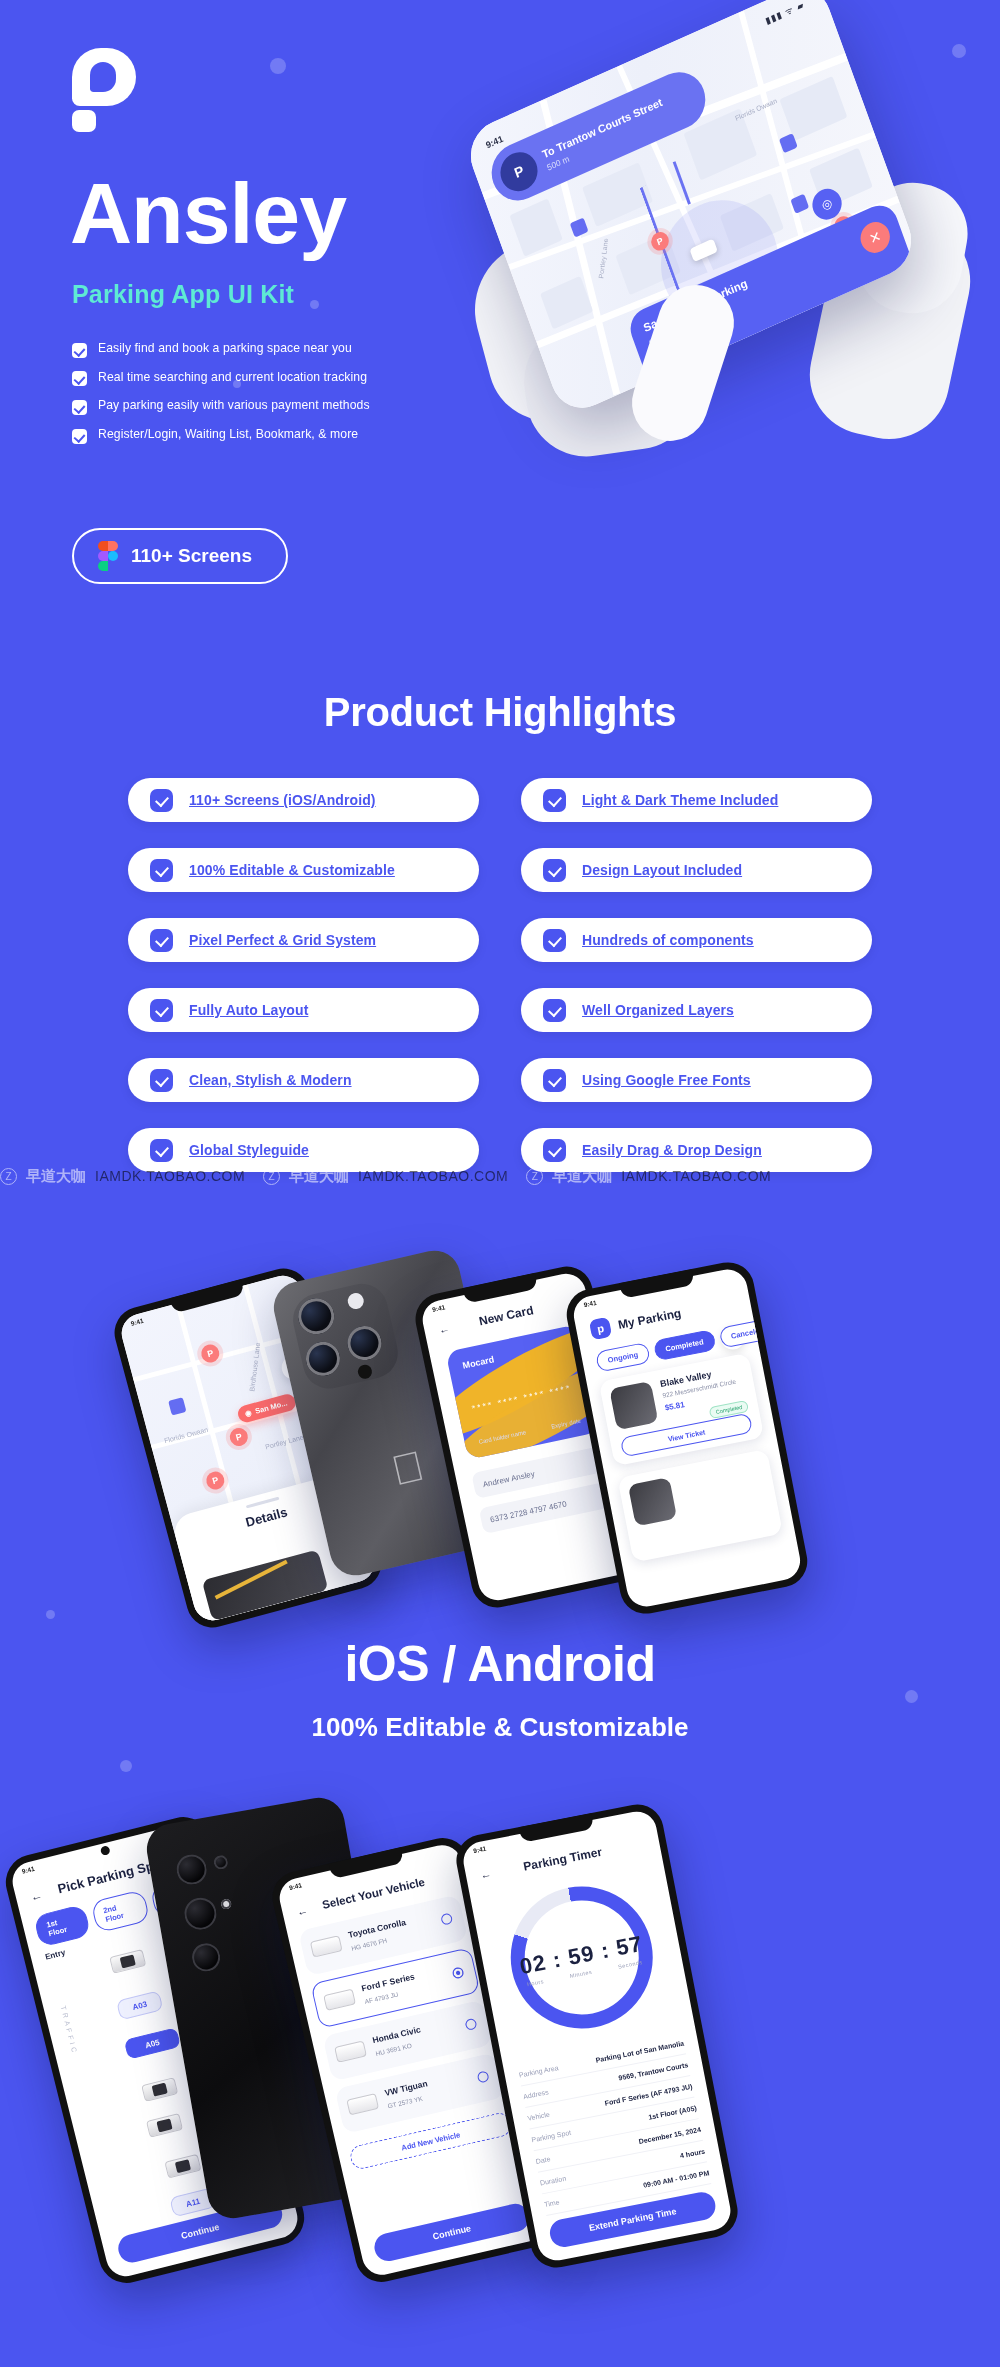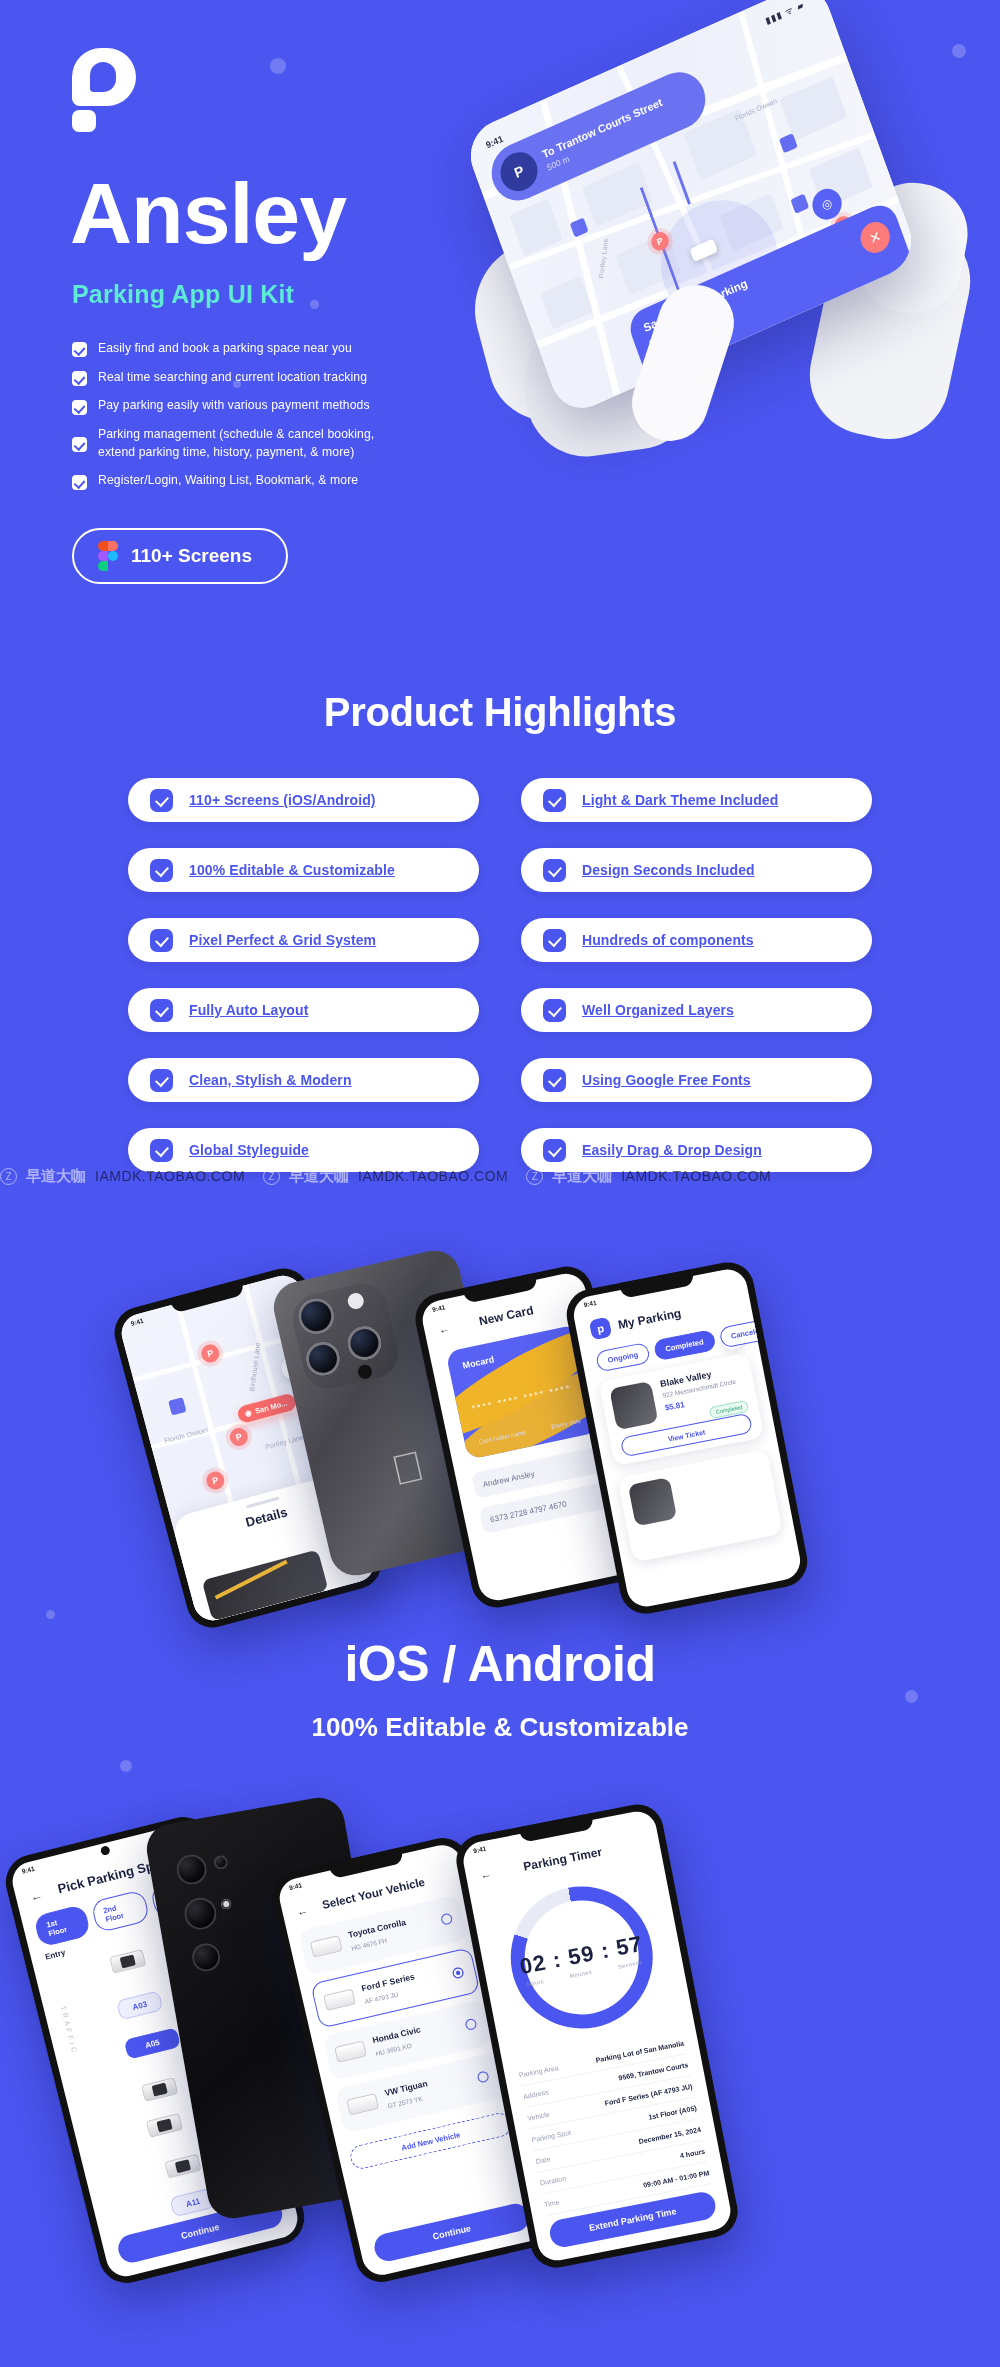--- a/index.html
+++ b/index.html
@@ -43,21 +43,21 @@
     font-size: 86px; font-weight: 700; color: #fff; letter-spacing: -1px;
     line-height: 1;
   }
   .hero-sub {
     position: absolute; left: 72px; top: 280px;
     font-size: 25px; font-weight: 700; color: #5eead4; letter-spacing: .2px;
   }
 
   .hero-list { position: absolute; left: 72px; top: 340px; width: 330px; }
   .hero-li {
-    display: flex; align-items: center; gap: 11px; margin-bottom: 11px;
+    display: flex; align-items: flex-end; gap: 11px; margin-bottom: 11px;
   }
   .hero-li.two-line { align-items: center; }
   .chk-sm {
     flex: 0 0 auto; width: 15px; height: 15px; border-radius: 4px;
     background: #fff; position: relative; margin-top: 2px;
   }
   .chk-sm::after {
     content: ""; position: absolute; left: 4px; top: 3px;
     width: 5px; height: 8px; border: solid #4B55F0;
     border-width: 0 2px 2px 0; transform: rotate(42deg);
@@ -431,24 +431,20 @@
         <span class="txt">Easily find and book a parking space near you</span>
       </div>
       <div class="hero-li">
         <span class="chk-sm"></span>
         <span class="txt">Real time searching and current location tracking</span>
       </div>
       <div class="hero-li">
         <span class="chk-sm"></span>
         <span class="txt">Pay parking easily with various payment methods</span>
       </div>
-      <div class="hero-li two-line">
-        <span class="chk-sm"></span>
-        <span class="txt">Parking management (schedule &amp; cancel booking, extend parking time, history, payment, &amp; more)</span>
-      </div>
       <div class="hero-li">
         <span class="chk-sm"></span>
         <span class="txt">Register/Login, Waiting List, Bookmark, &amp; more</span>
       </div>
     </div>
 
     <div class="screens-btn">
       <span class="figma">
         <i class="f1"></i>
           <i class="f2"></i>
@@ -533,21 +529,21 @@
     <div class="hl-pill">
         <span class="chk-box"></span>
         <span class="hl-txt">Light &amp; Dark Theme Included</span>
       </div>
     <div class="hl-pill">
         <span class="chk-box"></span>
         <span class="hl-txt">100% Editable &amp; Customizable</span>
       </div>
     <div class="hl-pill">
         <span class="chk-box"></span>
-        <span class="hl-txt">Design Seconds Included</span>
+        <span class="hl-txt">Design Layout Included</span>
       </div>
     <div class="hl-pill">
         <span class="chk-box"></span>
         <span class="hl-txt">Pixel Perfect &amp; Grid System</span>
       </div>
     <div class="hl-pill">
         <span class="chk-box"></span>
         <span class="hl-txt">Hundreds of components</span>
       </div>
     <div class="hl-pill">

